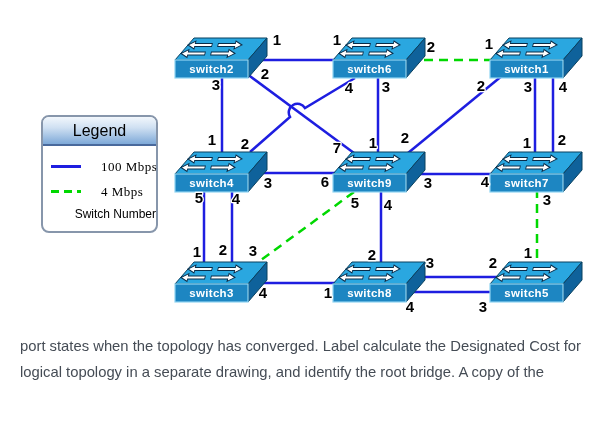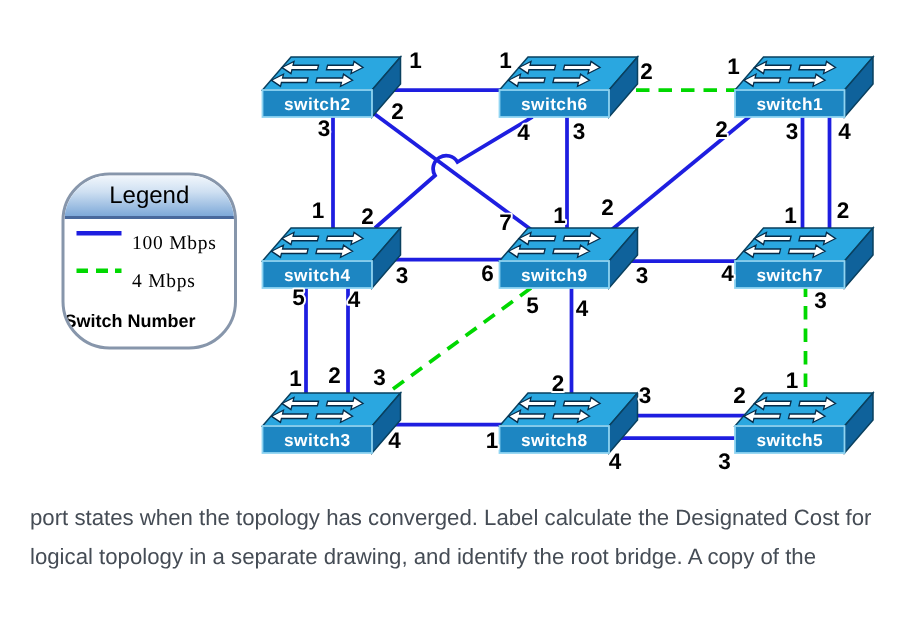--- a/index.html
+++ b/index.html
@@ -2,29 +2,29 @@
 <html><head>
 <meta charset="utf-8">
 <style>
   html,body{margin:0;padding:0;background:#ffffff;}
   .page{position:relative;width:616px;height:426px;background:#ffffff;overflow:hidden;
         font-family:"Liberation Sans",sans-serif;}
   svg.topology{position:absolute;left:0;top:0;}
 
   
   .legend{position:absolute;left:41px;top:115px;width:113px;height:114px;
-          border:2px solid #8796ab;border-radius:32px;background:#ffffff;overflow:hidden;}
+          border:2px solid #8796ab;border-radius:8px;background:#ffffff;overflow:hidden;}
   .legend-header{height:27px;background:linear-gradient(#f2f7fc,#cfe0f2 40%,#7ea9d8);
           border-bottom:2px solid #49699c;display:flex;align-items:center;justify-content:center;
           font-size:16px;color:#000;}
   .legend-items{padding:8px 6px 0 8px;}
-  .legend-item{display:flex;align-items:flex-start;height:25px;gap:7px;}
+  .legend-item{display:flex;align-items:center;height:25px;gap:20px;}
   .line-sample{width:30px;height:3px;flex:0 0 auto;}
   .legend-label{font-family:"Liberation Serif",serif;font-size:13px;color:#000;letter-spacing:0.5px;white-space:nowrap;}
-  .legend-note{text-align:left;font-weight:bold;font-size:12px;line-height:14px;margin-top:3px;color:#000;}
+  .legend-note{text-align:right;font-weight:normal;font-size:12px;line-height:14px;margin-top:3px;color:#000;}
 
   
   .question{position:absolute;left:20px;top:333px;width:590px;color:#454c55;
             font-size:14.8px;line-height:26px;}
   .question div{white-space:nowrap;}
 </style>
 </head>
 <body>
 
 <div class="page">

